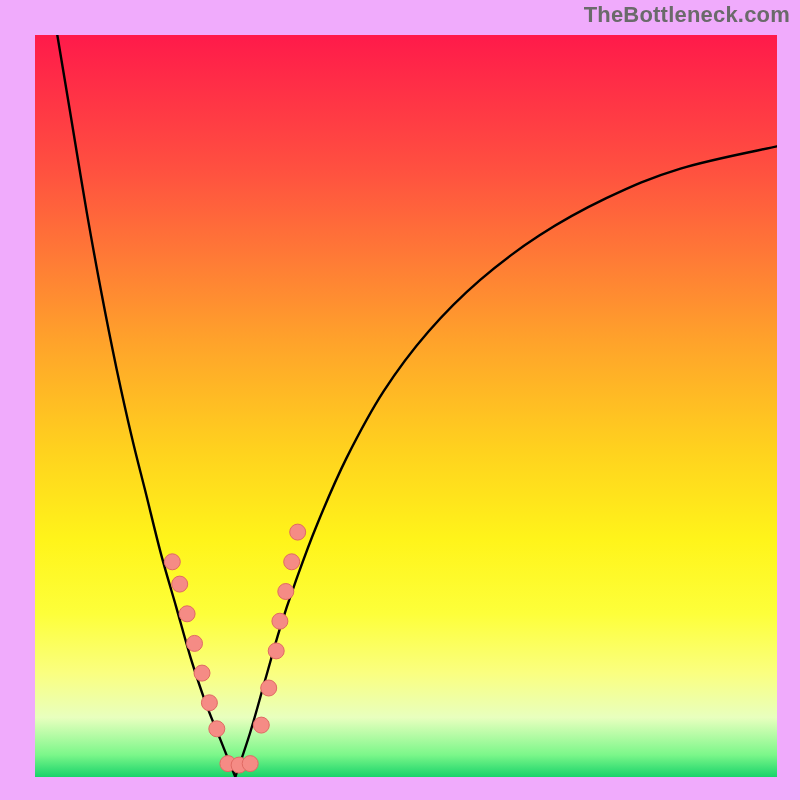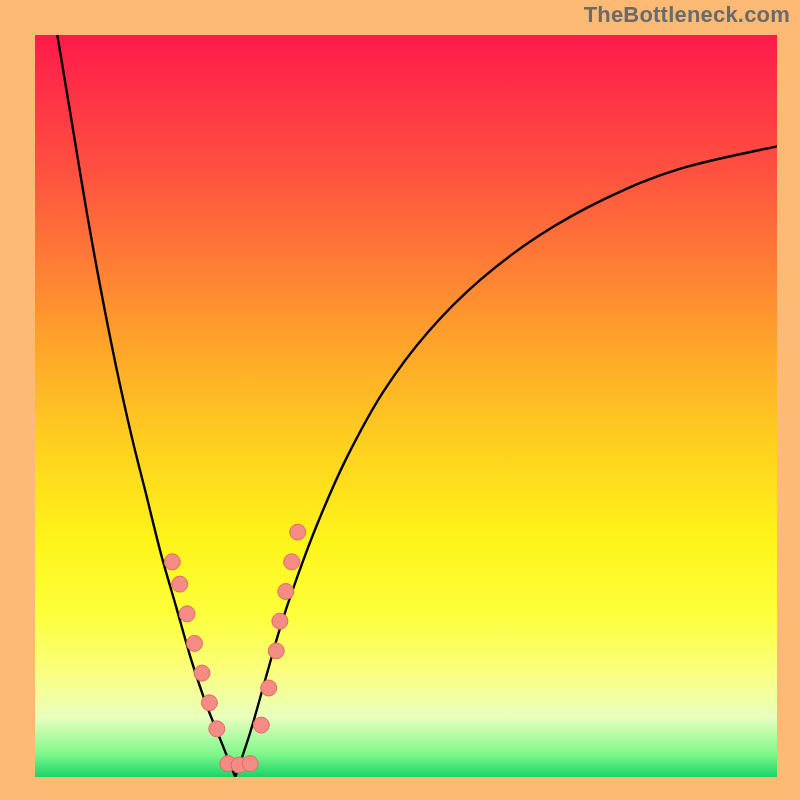--- a/index.html
+++ b/index.html
@@ -9,21 +9,21 @@
     height: 800px;
     overflow: hidden;
     background: #000;
   }
   .frame {
     position: absolute;
     left: 0;
     top: 0;
     width: 800px;
     height: 800px;
-    background: #fdba74;
+    background: #f0abfc;
   }
   .plot {
     position: absolute;
     left: 35px;
     top: 35px;
     width: 742px;
     height: 742px;
     background: linear-gradient(to bottom,
       #ff1a4a 0%,
       #ff2c47 6%,

